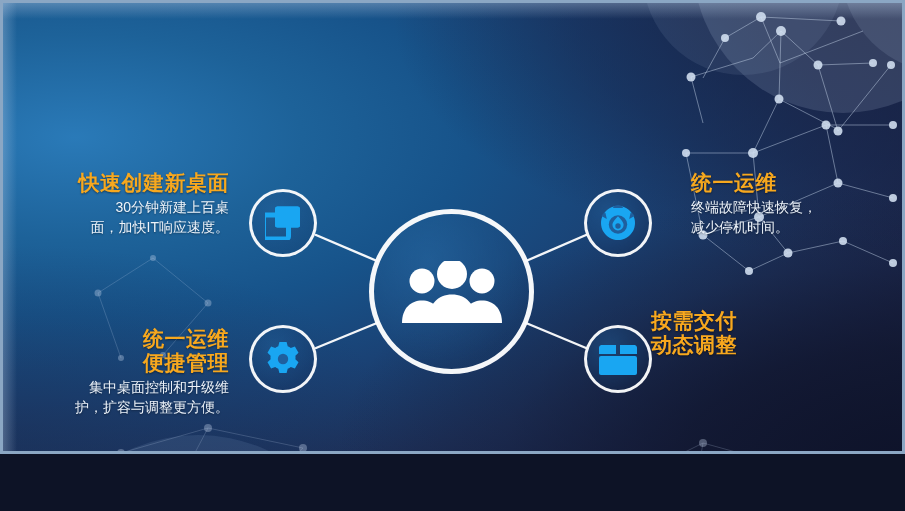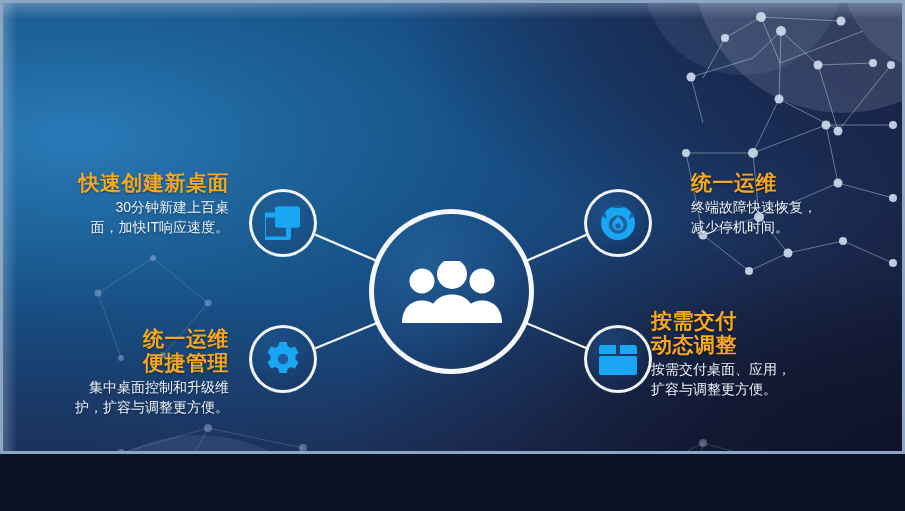--- a/index.html
+++ b/index.html
@@ -265,20 +265,18 @@
 
   <div class="tblock t-right t3">
     <div class="head">统一运维</div>
     <div class="body">终端故障快速恢复，
 减少停机时间。</div>
   </div>
 
   <div class="tblock t-right t4">
     <div class="head">按需交付
 动态调整</div>
-    <div class="body">按需交付桌面、应用，
-扩容与调整更方便。</div>
   </div>
 
   <div class="topglow"></div>
   <div class="leftglow"></div>
 
 </div>
 
 </body></html>

